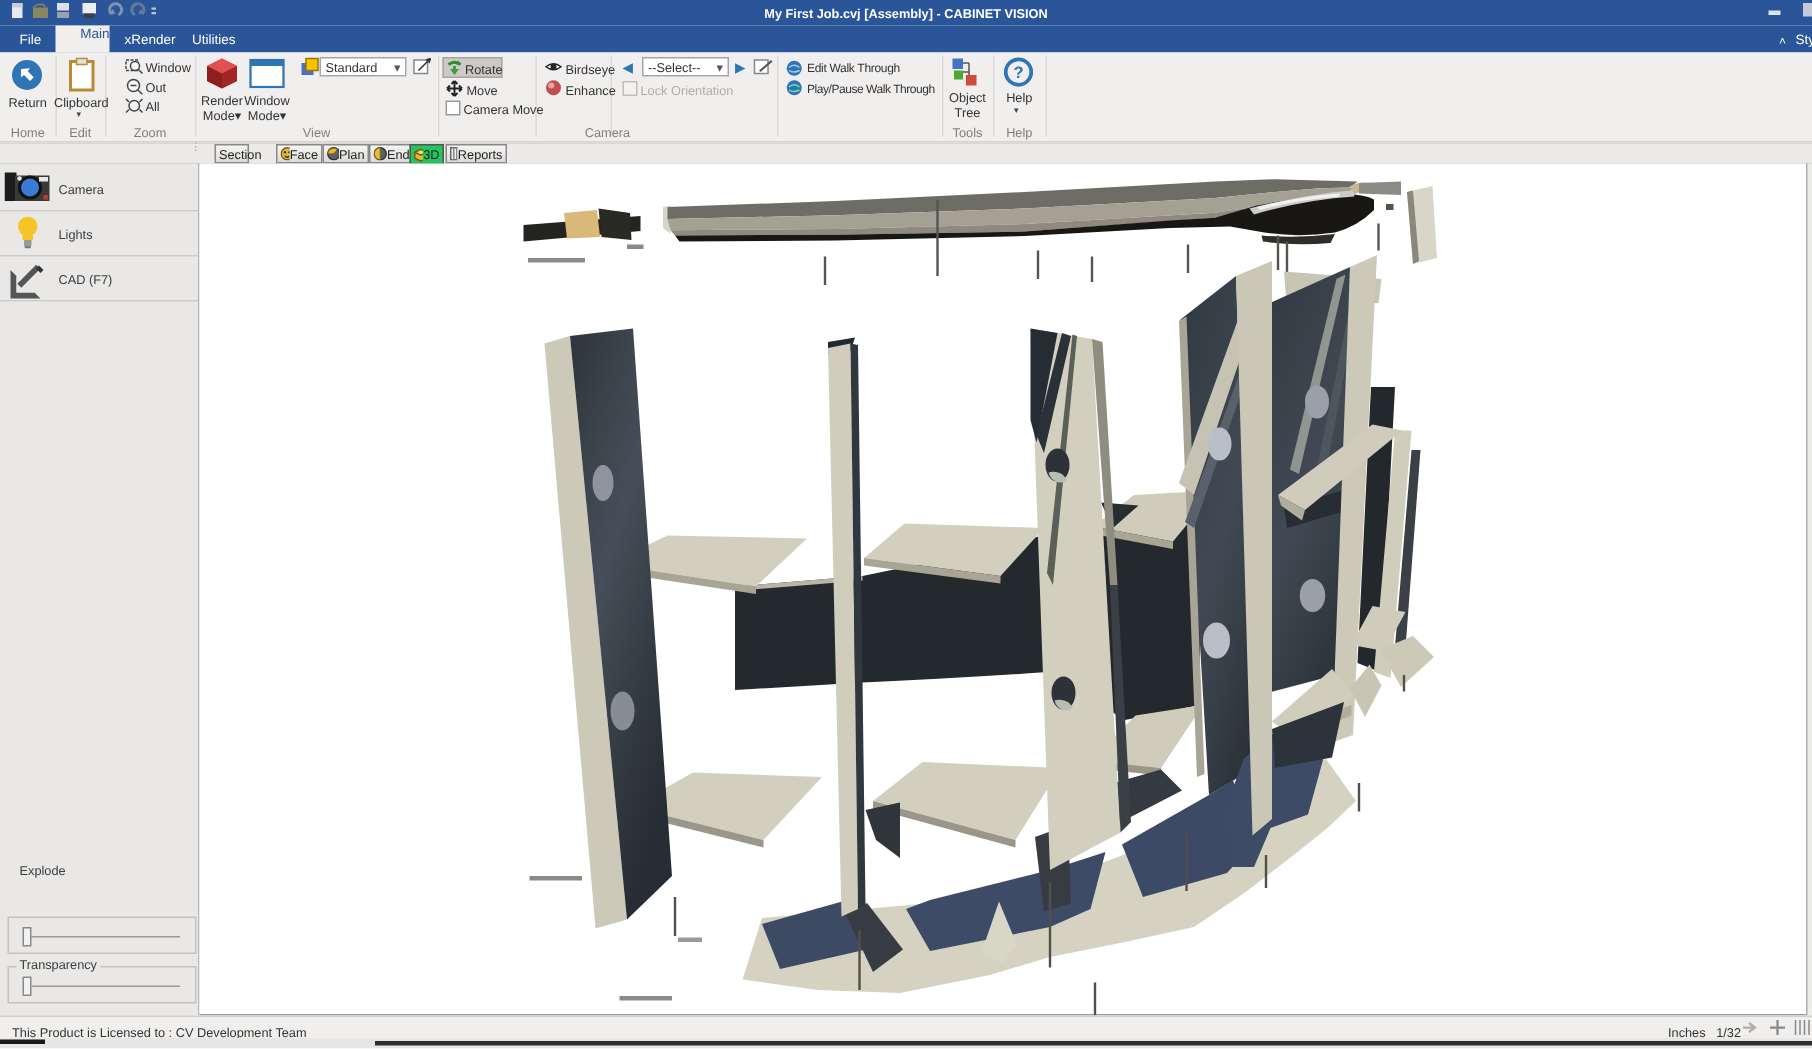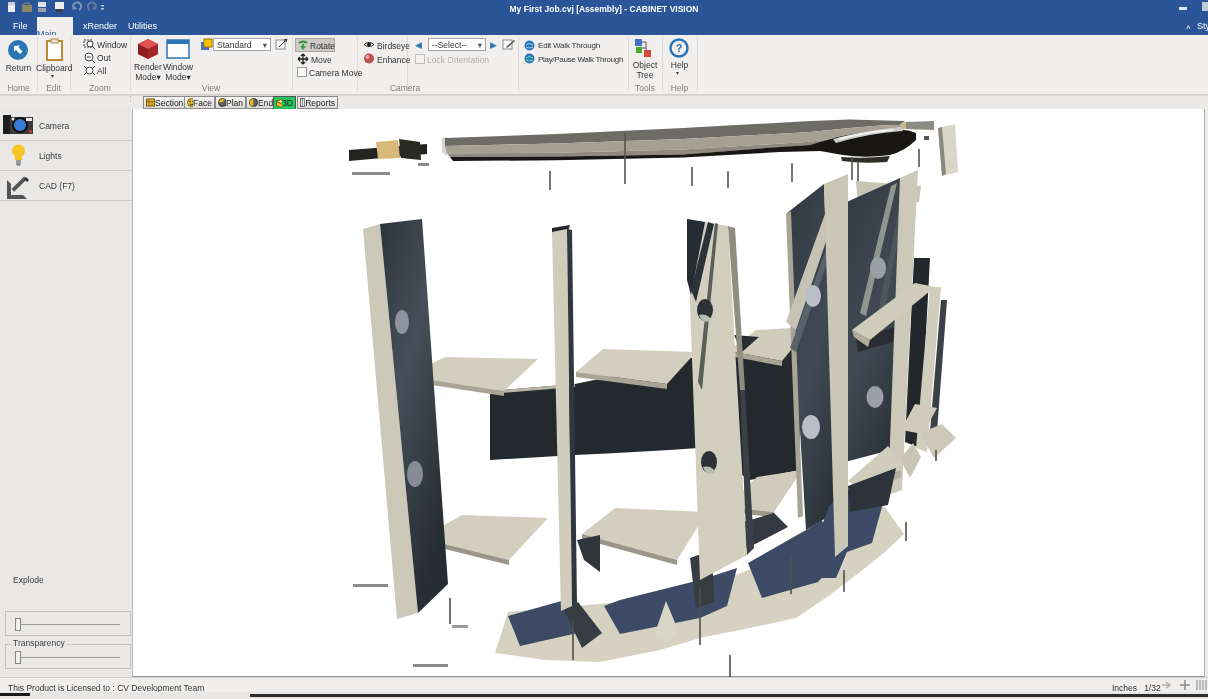--- a/index.html
+++ b/index.html
@@ -5,21 +5,21 @@
   html,body{margin:0;padding:0;}
   body{width:1208px;height:699px;overflow:hidden;position:relative;
        font-family:"Liberation Sans", sans-serif;background:#fff;}
   .abs{position:absolute;}
   
   #titlebar{left:0;top:0;width:1208px;height:17px;background:#2a5699;}
   #tabrow{left:0;top:17px;width:1208px;height:18px;background:#2a5699;}
   #title{left:0;top:4px;width:1208px;text-align:center;color:#fff;font-size:8.5px;font-weight:bold;}
   .tab{color:#fff;font-size:9px;top:21px;}
   #maintab{left:37px;top:17px;width:36px;height:18px;background:#f1efee;
-           color:#2a5699;text-align:left;font-size:9px;padding-top:12px;box-sizing:border-box;}
+           color:#2a5699;text-align:right;font-size:9px;padding-top:0;box-sizing:border-box;}
   
   #ribbon{left:0;top:35px;width:1208px;height:60px;background:#f1efee;border-bottom:1px solid #d5d2cf;box-sizing:border-box;}
   .sep{top:37px;width:1px;height:54px;background:#dcd9d6;}
   .glabel{top:83px;font-size:8.5px;color:#807e7c;text-align:center;}
   .btxt{font-size:8.5px;color:#333;}
   .combo{background:#fff;border:1px solid #a8a6a4;box-sizing:border-box;font-size:8.5px;color:#333;}
   
   #tabstrip{left:0;top:95px;width:1208px;height:15px;background:#eceae8;border-top:1px solid #d8d5d2;border-bottom:1px solid #9a9896;box-sizing:border-box;}
   .vtab{top:96px;height:13px;background:linear-gradient(#f7f6f5,#dcdad7);border:1px solid #8a8a8a;
         box-sizing:border-box;font-size:8.5px;color:#222;display:flex;align-items:center;padding:0 2px;}
@@ -202,21 +202,21 @@
 
 <svg class="abs" style="left:669px;top:38px" width="20" height="20">
   <circle cx="10" cy="10" r="8.5" fill="none" stroke="#2e75b6" stroke-width="2.5"></circle>
   <text x="10" y="14" font-size="11" font-weight="bold" fill="#2e75b6" text-anchor="middle">?</text>
 </svg>
 <div class="abs btxt" style="left:662px;top:60px;width:35px;text-align:center">Help</div>
 <div class="abs" style="left:676px;top:69px;font-size:6px;color:#444">▾</div>
 
 <div class="abs" id="tabstrip"></div>
 <div class="abs" style="left:127px;top:97px;width:3px;height:10px;color:#999;font-size:7px;line-height:3px;">⋮</div>
-<div class="abs vtab" style="left:143px;width:55px;">
+<div class="abs vtab" style="left:143px;width:23px;">
   <svg width="9" height="9">
       <rect x="0.5" y="1" width="8" height="7" fill="#e8b830" stroke="#7a5c10"></rect>
       <path d="M0.5 3.5 h8 M3 1 v7 M6 3.5 v4.5" stroke="#7a5c10" stroke-width="0.8"></path>
     </svg>
   <span>Section</span>
   </div>
 <div class="abs vtab" style="left:184px;width:31px;">
   <svg width="9" height="9">
       <circle cx="4.5" cy="4.5" r="4" fill="#e8b830" stroke="#7a5c10"></circle>
       <circle cx="3" cy="3.5" r="0.8" fill="#333"></circle>

